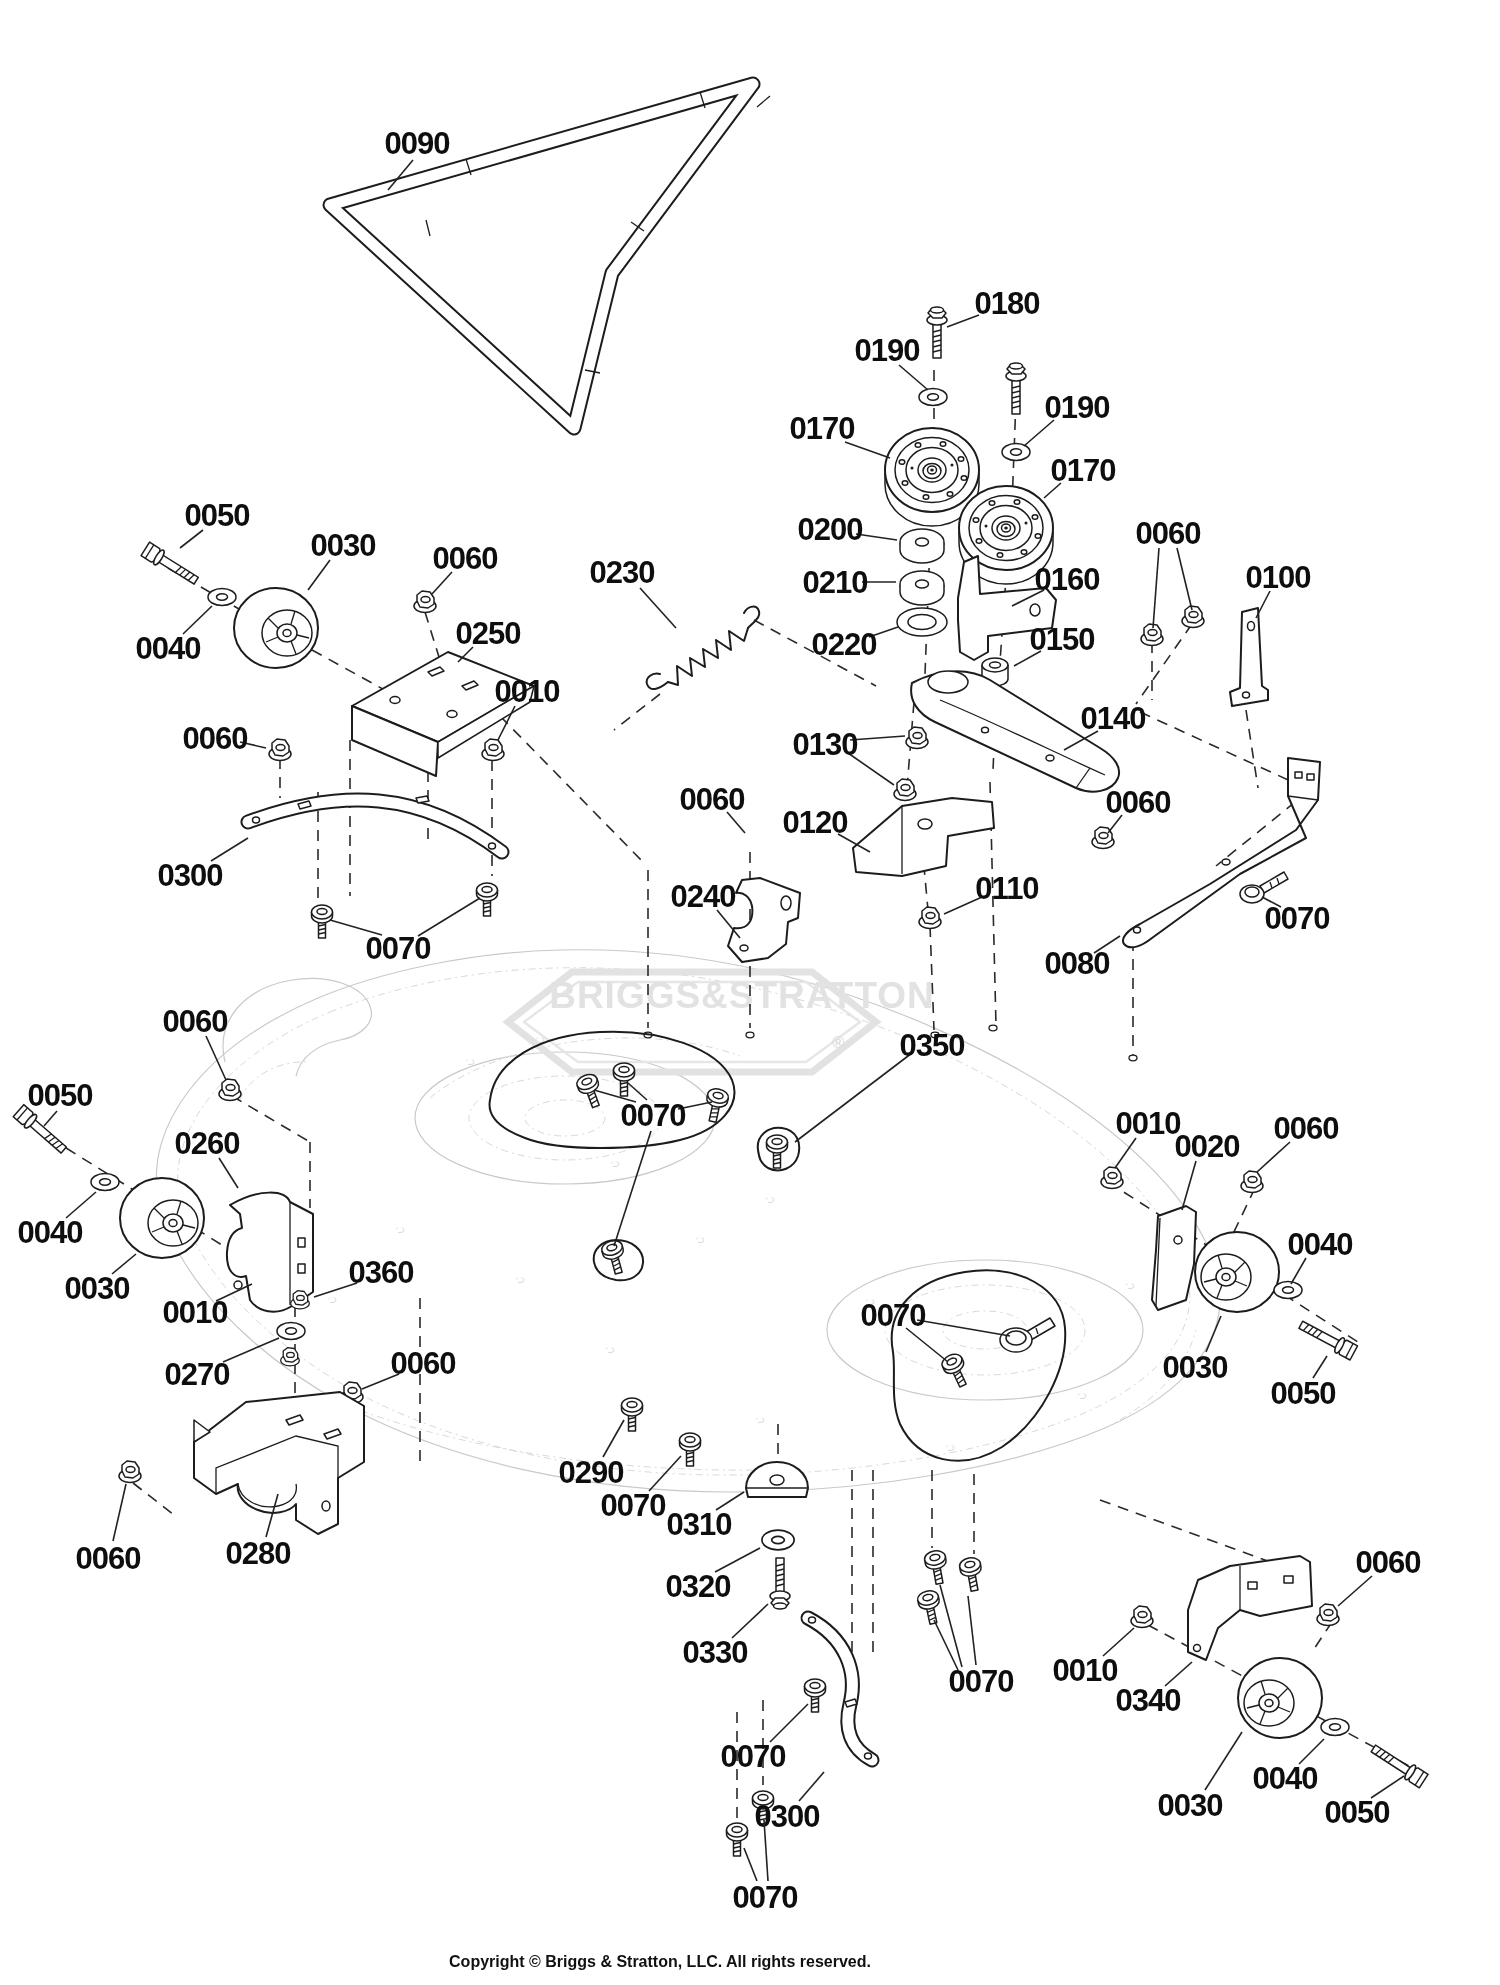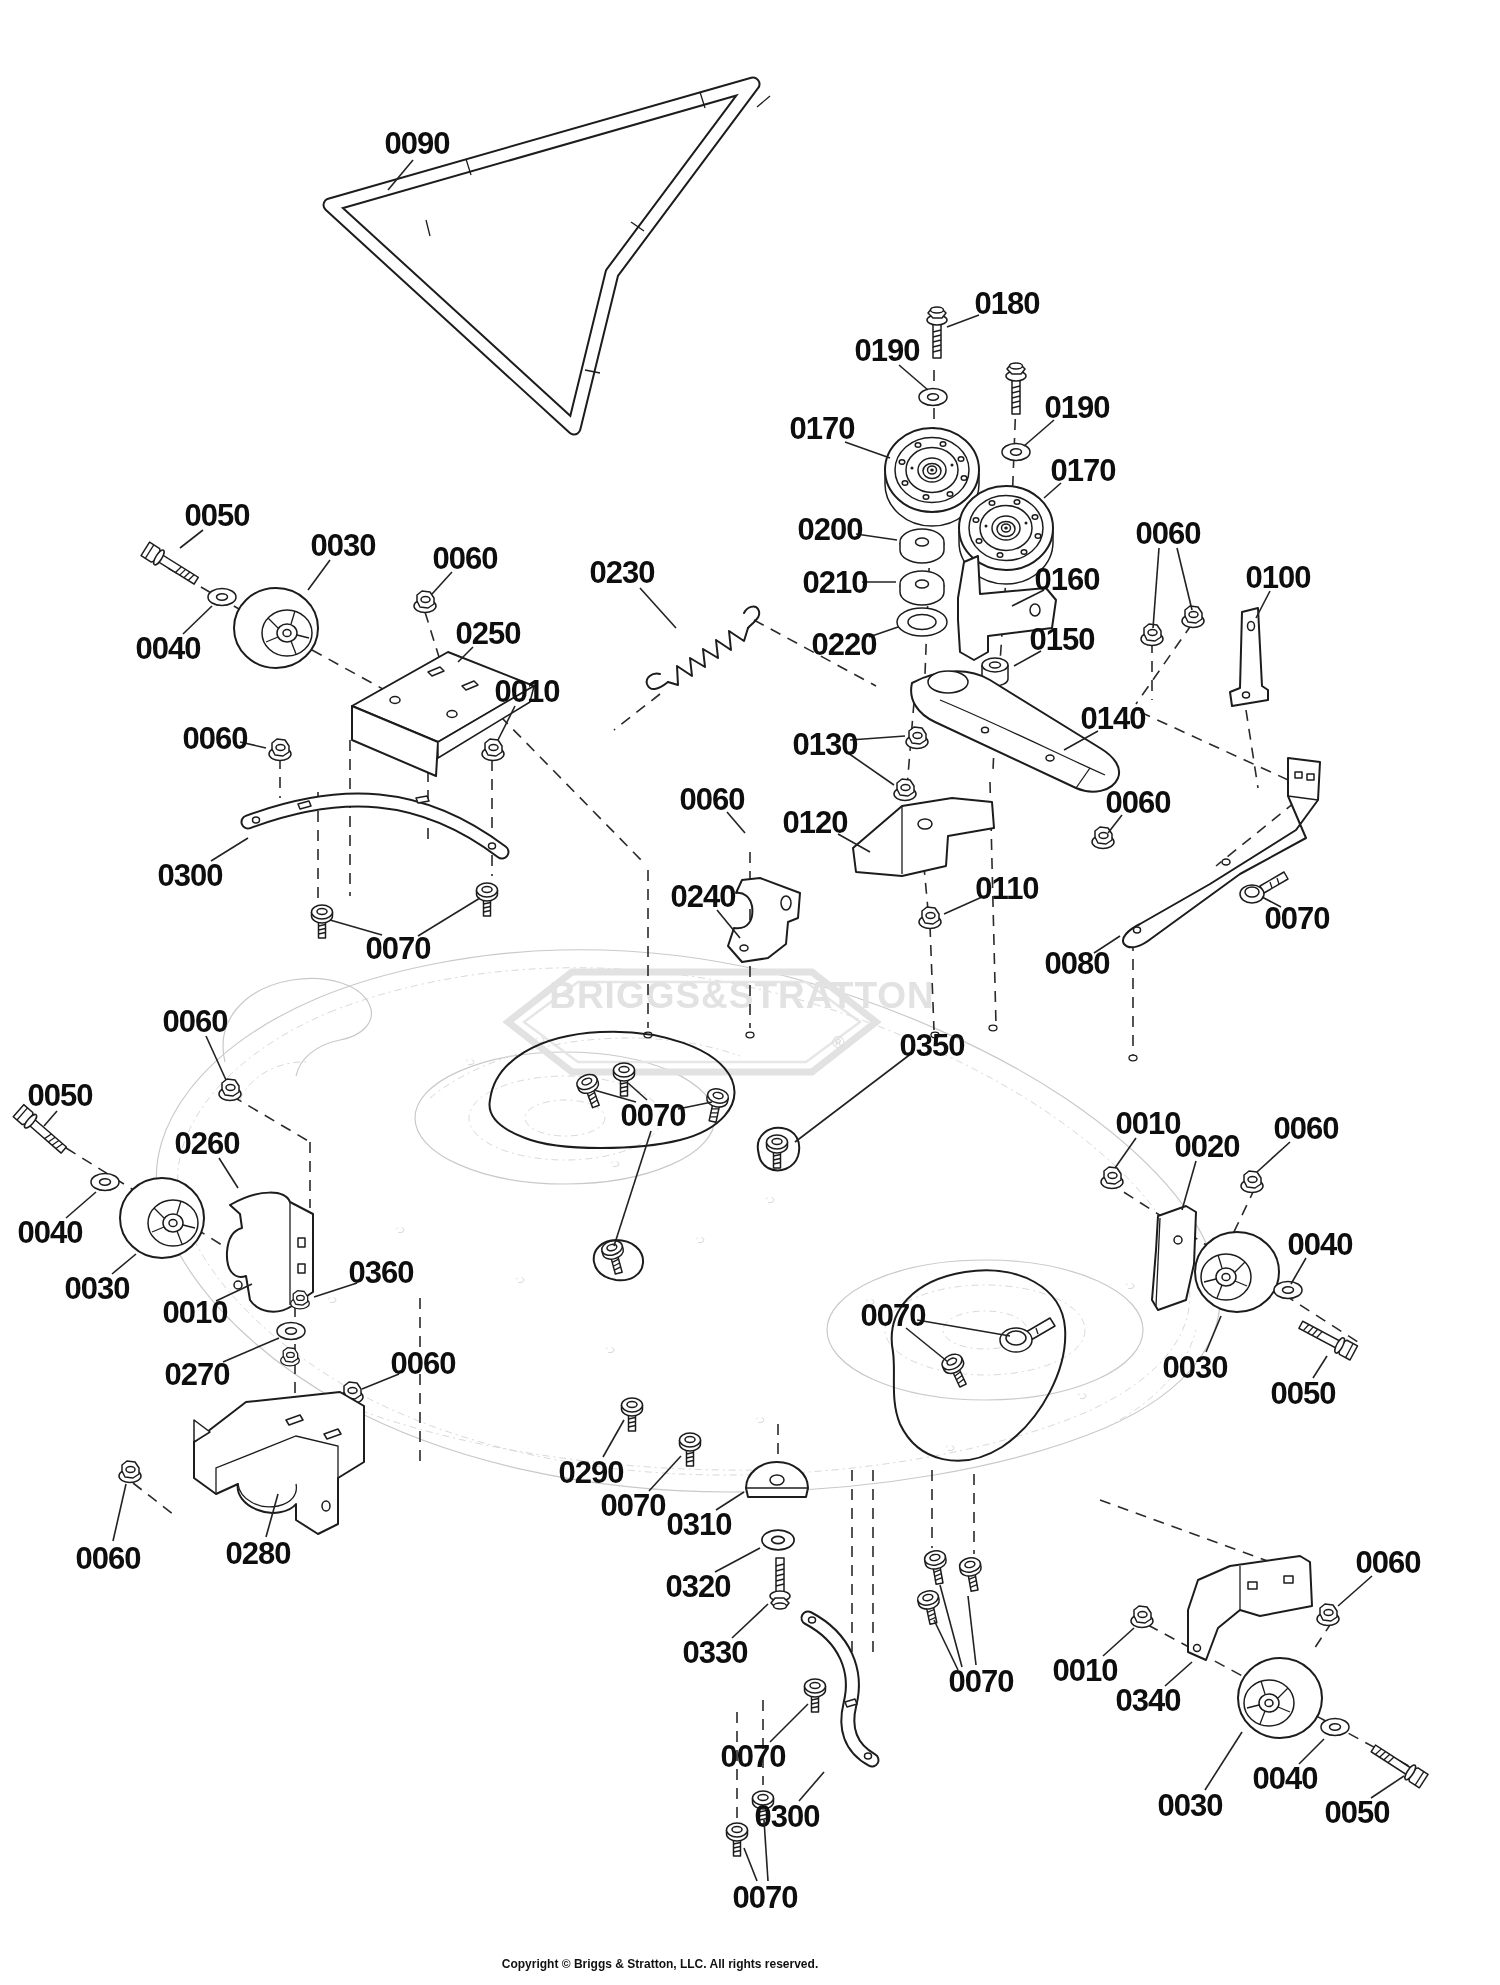--- a/index.html
+++ b/index.html
@@ -13,21 +13,21 @@
   .dash{stroke:#2a2a2a;stroke-width:1.6;fill:none;stroke-dasharray:11 8;}
   .ghost{stroke:#c9c9c9;stroke-width:1.2;fill:none;}
   .ghost2{stroke:#d9d9d9;stroke-width:1;fill:none;stroke-dasharray:7 4 2 4;}
   .leader{stroke:#222;stroke-width:1.6;}
   .callout{font-family:"Liberation Sans",sans-serif;font-weight:bold;font-size:31px;
            fill:#0e0e0e;letter-spacing:-1px;text-anchor:middle;}
   .wm-text{font-family:"Liberation Sans",sans-serif;font-weight:bold;font-size:37px;
            fill:#e2e2e2;letter-spacing:1px;text-anchor:middle;}
   .wm-reg{font-family:"Liberation Sans",sans-serif;font-weight:bold;font-size:17px;fill:#dedede;}
   .footer{position:absolute;left:0;bottom:14px;width:1320px;text-align:center;
-          font-size:12px;font-weight:bold;color:#111;}
+          font-size:16px;font-weight:bold;color:#111;}
 </style>
 </head>
 <body>
 
 <div class="page">
 <svg width="1500" height="1985" viewBox="0 0 1500 1985">
   <defs>
     <g id="g-nut">
       <ellipse cx="0" cy="4" rx="11" ry="6.5" class="fw15"></ellipse>
       <path d="M -8,-7 L -3,-11 L 5,-10 L 9,-4 L 9,2 L 3,6 L -5,5 L -8,-1 Z" class="fw15"></path>

